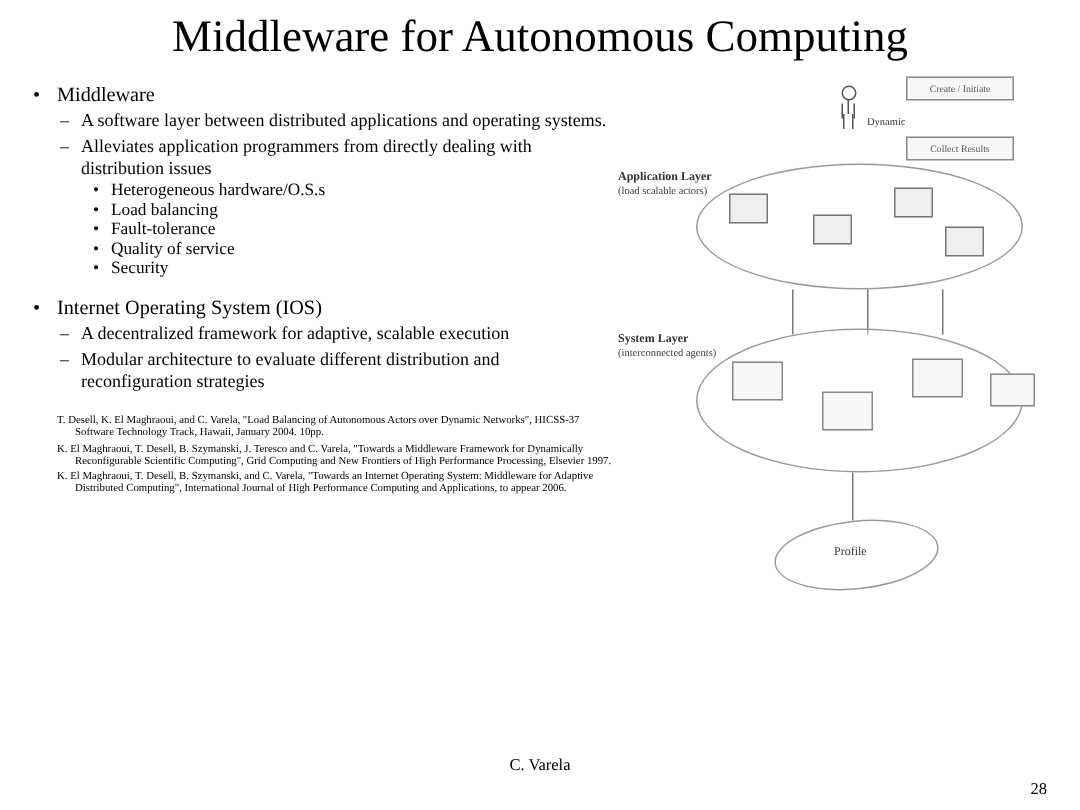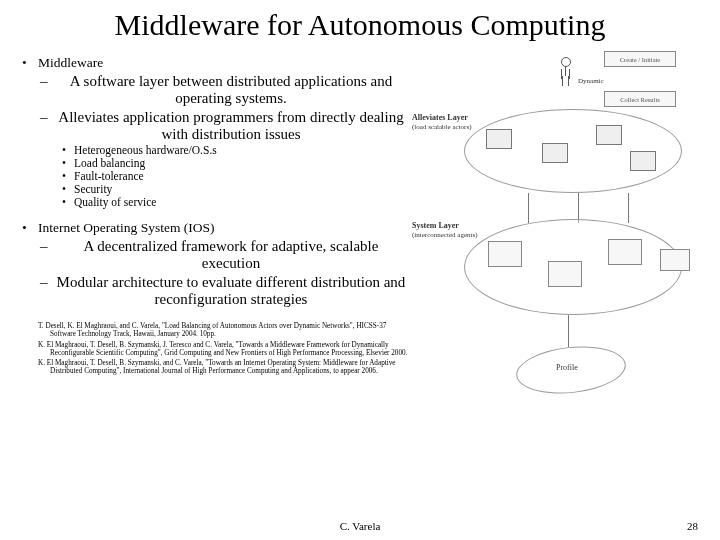--- a/index.html
+++ b/index.html
@@ -34,35 +34,35 @@
     flex: 0 0 388px;
     font-size: 13.5px;
   }
   .right {
     flex: 1 1 auto;
     position: relative;
   }
   .bl1 { padding-left: 18px; position: relative; margin-top: 4px; }
   .bl1::before { content: "•"; position: absolute; left: 2px; top: 0; }
   .bl1 > .label { font-size: 13.5px; }
-  .bl2 { padding-left: 34px; position: relative; margin-top: 2px; font-size: 15px; text-align: center; }
+  .bl2 { padding-left: 34px; position: relative; margin-top: 2px; font-size: 12px; }
   .bl2::before { content: "–"; position: absolute; left: 20px; top: 0; }
   .bl3 { padding-left: 54px; position: relative; margin-top: 1px; font-size: 11.5px; }
   .bl3::before { content: "•"; position: absolute; left: 42px; top: 0; }
   .sect2 { margin-top: 12px; }
   .refs {
     margin-top: 14px;
     padding-left: 18px;
     font-size: 7.2px;
     line-height: 1.15;
   }
   .refs .ref { text-indent: -12px; padding-left: 12px; margin-bottom: 2px; }
   .footer-author {
     position: absolute;
-    bottom: 8px;
+    bottom: 24px;
     left: 0;
     width: 100%;
     text-align: center;
     font-size: 11px;
   }
   .footer-page {
     position: absolute;
     bottom: 8px;
     right: 22px;
     font-size: 11px;
@@ -139,47 +139,47 @@
     <div class="left">
 
       <div class="bl1">
         <span class="label">Middleware</span>
       </div>
       <div class="bl2">A software layer between distributed applications and operating systems.</div>
       <div class="bl2">Alleviates application programmers from directly dealing with distribution issues</div>
       <div class="bl3">Heterogeneous hardware/O.S.s</div>
       <div class="bl3">Load balancing</div>
       <div class="bl3">Fault-tolerance</div>
+      <div class="bl3">Quality of service</div>
       <div class="bl3">Security</div>
-      <div class="bl3">Quality of service</div>
 
       <div class="sect2">
         <div class="bl1">
           <span class="label">Internet Operating System (IOS)</span>
         </div>
         <div class="bl2">A decentralized framework for adaptive, scalable execution</div>
         <div class="bl2">Modular architecture to evaluate different distribution and reconfiguration strategies</div>
       </div>
 
       <div class="refs">
         <div class="ref">T. Desell, K. El Maghraoui, and C. Varela, "Load Balancing of Autonomous Actors over Dynamic Networks", HICSS-37 Software Technology Track, Hawaii, January 2004. 10pp.</div>
-        <div class="ref">K. El Maghraoui, T. Desell, B. Szymanski, J. Teresco and C. Varela, "Towards a Middleware Framework for Dynamically Reconfigurable Scientific Computing", Grid Computing and New Frontiers of High Performance Processing, Elsevier 2000.</div>
+        <div class="ref">K. El Maghraoui, T. Desell, B. Szymanski, J. Teresco and C. Varela, "Towards a Middleware Framework for Dynamically Reconfigurable Scientific Computing", Grid Computing and New Frontiers of High Performance Processing, Elsevier 1997.</div>
         <div class="ref">K. El Maghraoui, T. Desell, B. Szymanski, and C. Varela, "Towards an Internet Operating System: Middleware for Adaptive Distributed Computing", International Journal of High Performance Computing and Applications, to appear 2006.</div>
       </div>
     </div>
 
     <div class="right">
       <div class="diagram">
 
         <div class="actor" style="top:6px; left:150px;"></div>
         <div class="dbox" style="top:0px; left:196px; width:72px; height:16px;">Create / Initiate</div>
         <div class="dlabel" style="top:26px; left:170px;">Dynamic</div>
         <div class="dbox" style="top:40px; left:196px; width:72px; height:16px;">Collect Results</div>
 
-        <div class="dlabel" style="top:62px; left:4px; font-weight:bold; font-size:8px;">Alleviates Layer</div>
+        <div class="dlabel" style="top:62px; left:4px; font-weight:bold; font-size:8px;">Application Layer</div>
         <div class="dlabel" style="top:72px; left:4px;">(load scalable actors)</div>
         <div class="ellipse" style="top:58px; left:56px; width:218px; height:84px;"></div>
         <div class="node" style="top:78px; left:78px;"></div>
         <div class="node" style="top:92px; left:134px;"></div>
         <div class="node" style="top:74px; left:188px;"></div>
         <div class="node" style="top:100px; left:222px;"></div>
 
         <div class="arrow" style="top:142px; left:120px; height:30px;"></div>
         <div class="arrow" style="top:142px; left:170px; height:30px;"></div>
         <div class="arrow" style="top:142px; left:220px; height:30px;"></div>

